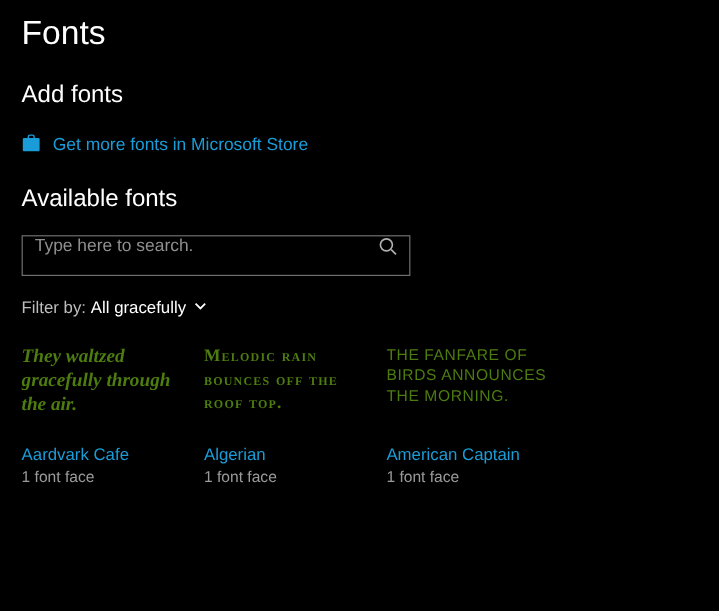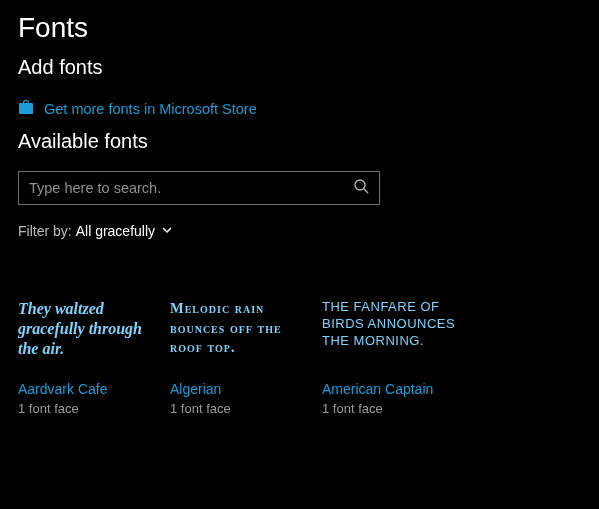--- a/index.html
+++ b/index.html
@@ -1,57 +1,57 @@
 <!DOCTYPE html>
 <html><head>
 <meta charset="utf-8">
 <style>
   * { box-sizing: border-box; margin: 0; padding: 0; }
   html, body { width: 599px; height: 509px; background: #000; color: #fff; font-family: "Segoe UI", Tahoma, sans-serif; overflow: hidden; }
   .page { padding: 0 18px 18px 18px; }
   .title { font-size: 28px; font-weight: 300; padding-top: 12px; }
-  .section-head { font-size: 20px; font-weight: 400; margin-top: 12px; margin-bottom: 18px; }
+  .section-head { font-size: 20px; font-weight: 400; margin-top: 24px; margin-bottom: 18px; }
   .dropzone {
     border: 1px dashed #6a6a6a;
     border-radius: 2px;
     padding: 14px 16px 16px 16px;
     display: flex;
     align-items: flex-start;
   }
   .dropzone .icon { flex: 0 0 auto; margin-right: 12px; margin-top: 2px; }
   .dropzone .texts { flex: 1 1 auto; }
   .dropzone .dz-title { font-size: 15px; color: #fff; margin-bottom: 4px; }
   .dropzone .dz-desc { font-size: 13.5px; color: #9a9a9a; line-height: 1.35; max-width: 330px; }
   .store-link { display: flex; align-items: center; margin-top: 20px; color: #1a9cd8; font-size: 14.5px; cursor: pointer; }
   .store-link .icon { margin-right: 10px; }
   .searchbox {
     border: 1px solid #6f6f6f;
     height: 34px;
     display: flex;
-    align-items: center;
-    padding: 11px 10px;
-    width: 362px;
+    align-items: flex-start;
+    padding: 0 10px;
+    width: 324px;
     background: transparent;
   }
   .searchbox input {
     flex: 1 1 auto;
     background: transparent;
     border: none;
     outline: none;
     color: #cfcfcf;
     font-size: 14.5px;
   }
   .searchbox input::placeholder { color: #8f8f8f; }
   .searchbox .icon { flex: 0 0 auto; margin-left: 8px; opacity: 0.85; }
   .filter-row { margin-top: 18px; font-size: 14px; color: #bdbdbd; display: flex; align-items: flex-end; cursor: pointer; }
   .filter-row .val { color: #fff; margin-left: 4px; margin-right: 6px; }
   .font-grid { display: flex; margin-top: 24px; }
   .font-card { width: 146px; display: flex; flex-direction: column; }
   .font-card + .font-card { margin-left: 6px; }
-  .preview { height: 72px; color: #7dd3fc; font-size: 16px; line-height: 1.25; overflow: hidden; margin-top: 36px; }
+  .preview { height: 72px; color: #4d7c0f; font-size: 16px; line-height: 1.25; overflow: hidden; }
   .pv0 { font-style: italic; font-weight: 700; font-family: Georgia, serif; }
   .pv1 { font-family: "Segoe UI", Arial, sans-serif; font-size: 15px; }
   .pv2 { font-family: Georgia, "Times New Roman", serif; font-variant: small-caps; letter-spacing: 1px; font-weight: 700; font-size: 14.5px; line-height: 1.35; }
   .pv3 { font-family: Impact, "Arial Black", sans-serif; text-transform: uppercase; letter-spacing: 0.5px; font-size: 13px; line-height: 1.3; }
   .font-name { color: #1a9cd8; font-size: 14px; margin-top: 10px; cursor: pointer; }
   .font-faces { color: #9a9a9a; font-size: 13px; margin-top: 4px; }
 </style>
 </head>
 <body>
 

